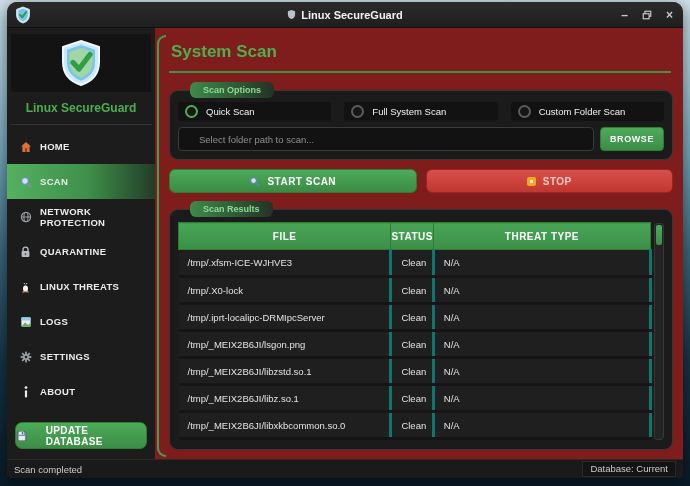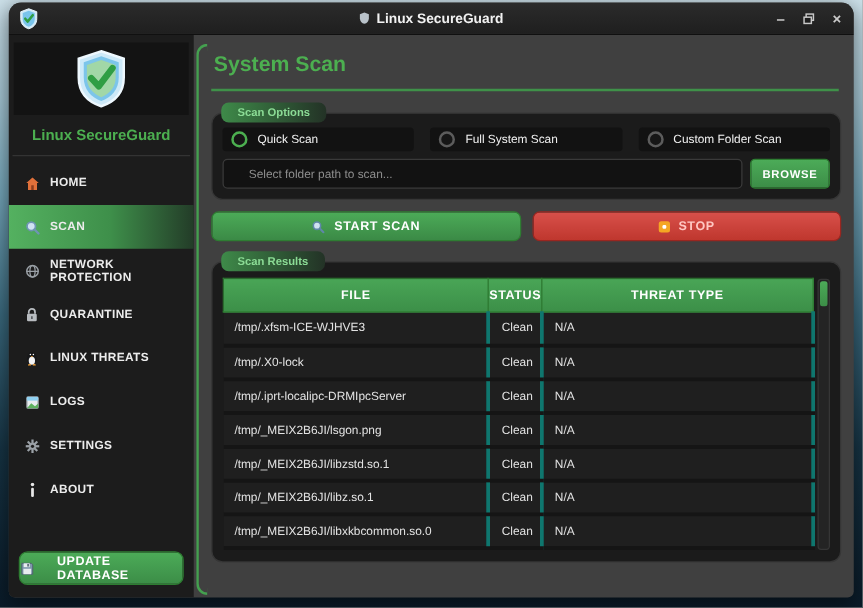--- a/index.html
+++ b/index.html
@@ -4,21 +4,21 @@
 <style>
   * { margin:0; padding:0; box-sizing:border-box; }
   html,body { width:690px; height:486px; overflow:hidden; }
   body {
     font-family:"Liberation Sans", sans-serif;
     background:linear-gradient(180deg,#cfe3ec 0%,#a9cbd9 16%,#76a9bd 32%,#3b6b80 52%,#173546 74%,#0a1b29 100%);
     position:relative;
   }
   .window {
     position:absolute; left:7px; top:2px; width:676px; height:476px;
-    background:#404040; border-radius:10px 10px 5px 5px;
+    background:#7f1d1d; border-radius:10px 10px 5px 5px;
     box-shadow:0 4px 18px rgba(0,0,0,.55);
     display:flex; flex-direction:column; overflow:hidden;
   }
   
   .titlebar {
     height:26px; flex:0 0 26px; background:linear-gradient(#2b2b2b,#1f1f1f);
     display:flex; align-items:center; position:relative;
     border-bottom:1px solid #101010;
   }
   .app-icon { position:absolute; left:8px; top:4px; }
@@ -63,21 +63,21 @@
     border:2px solid #44a04f; border-right:none; border-radius:12px 0 0 12px;
     pointer-events:none;
   }
   .page-title { color:#4caf50; font-size:17px; font-weight:bold; margin:8px 0 9px 2px; }
   .title-rule { border:none; border-top:2px solid #3f9149; margin-right:2px; }
   .groupbox {
     position:relative; border:1px solid #363636; border-radius:9px; background:#1b1b1b;
     margin-top:17px; padding:11px 8px 8px 8px;
   }
   .group-chip {
-    position:absolute; top:-9px; left:7px; padding:3px 13px;
+    position:absolute; top:-9px; left:20px; padding:3px 13px;
     background:linear-gradient(90deg,#3e8a49,#233226);
     border-radius:6px; color:#8bdb95; font-size:9px; font-weight:bold;
   }
   
   .radio-row { display:flex; gap:13px; }
   .radio-item {
     flex:1; background:#121212; border-radius:3px; height:19px;
     display:flex; align-items:center; gap:8px; padding:0 7px; cursor:default;
   }
   .radio-circle { width:13px; height:13px; border-radius:50%; border:2px solid #5c5c5c; background:#161616; flex:0 0 13px; }
@@ -378,13 +378,17 @@
             </tbody>
           </table>
           <div class="scrollbar">
             <div class="scroll-thumb"></div>
           </div>
         </div>
       </div>
     </div>
   </div>
 
+  <div class="statusbar">
+    <span>Scan completed</span>
+    <span class="status-right">Database: Current</span>
+  </div>
 </div>
 
 </body></html>

